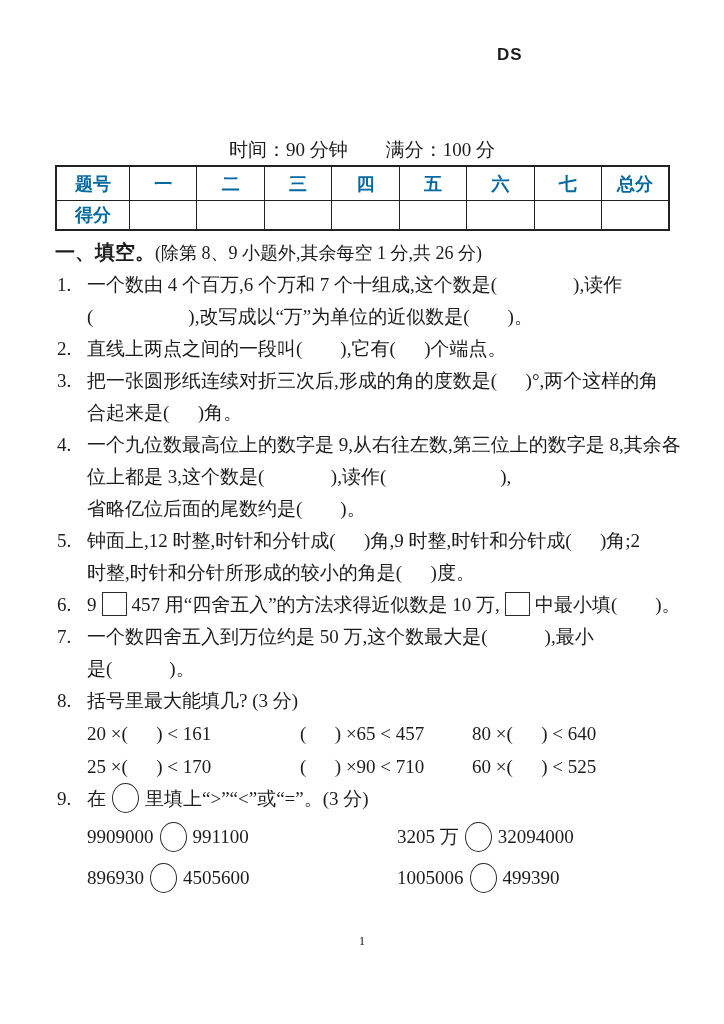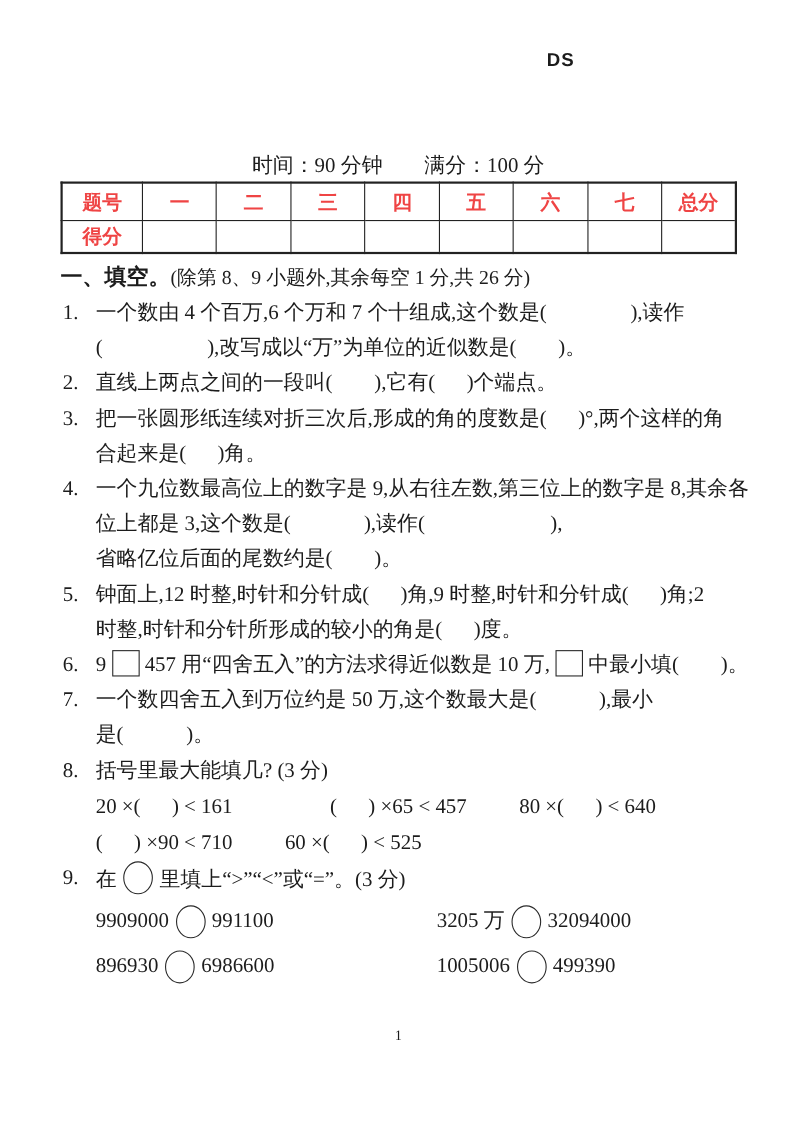--- a/index.html
+++ b/index.html
@@ -21,21 +21,21 @@
   .meta-line{
     position:absolute;left:0;top:137px;width:724px;
     text-align:center;font-size:19px;white-space:pre;
   }
 
   
   .score-table{
     position:absolute;left:55px;top:165px;width:615px;
     border-collapse:collapse;table-layout:fixed;
     font-family:"Liberation Sans","DejaVu Sans",sans-serif;
-    font-weight:700;font-size:18px;color:#ef4444;
+    font-weight:700;font-size:18px;color:#0369a1;
   }
   .score-table td{
     border:1px solid #222;text-align:center;padding:0;
   }
   .score-table{border:2px solid #222;}
   .score-table tr.hdr td{height:33px;}
   .score-table tr.val td{height:28px;}
   .score-table td.first{width:72px;}
 
   
@@ -182,38 +182,39 @@
     <div class="question">
       <span class="q-num">8.</span>
       <div class="q-body">
         <div class="q-line">括号里最大能填几? (3 分)</div>
         <div class="q8-row">
           <span class="q8-cell q8-c0">20 ×(      ) &lt; 161</span>
           <span class="q8-cell q8-c1">(      ) ×65 &lt; 457</span>
           <span class="q8-cell">80 ×(      ) &lt; 640</span>
         </div>
         <div class="q8-row">
+          <span class="q8-cell q8-c0">25 ×(      ) &lt; 170</span>
           <span class="q8-cell q8-c1">(      ) ×90 &lt; 710</span>
           <span class="q8-cell">60 ×(      ) &lt; 525</span>
         </div>
       </div>
     </div>
 
     <div class="question">
       <span class="q-num">9.</span>
       <div class="q-body">
         <div class="q-line"><span>在</span><span class="answer-circle"></span><span>里填上“&gt;”“&lt;”或“=”。(3 分)</span></div>
 
         <div class="cmp-row">
           <div class="cmp-cell cmp-c0"><span>9909000</span><span class="answer-circle"></span><span>991100</span></div>
           <div class="cmp-cell"><span>3205 万</span><span class="answer-circle"></span><span>32094000</span></div>
         </div>
 
         <div class="cmp-row">
-          <div class="cmp-cell cmp-c0"><span>896930</span><span class="answer-circle"></span><span>6986600</span></div>
+          <div class="cmp-cell cmp-c0"><span>896930</span><span class="answer-circle"></span><span>4505600</span></div>
           <div class="cmp-cell"><span>1005006</span><span class="answer-circle"></span><span>499390</span></div>
         </div>
 
 
       </div>
     </div>
 
   </div>
 
   <div class="page-number">1</div>

